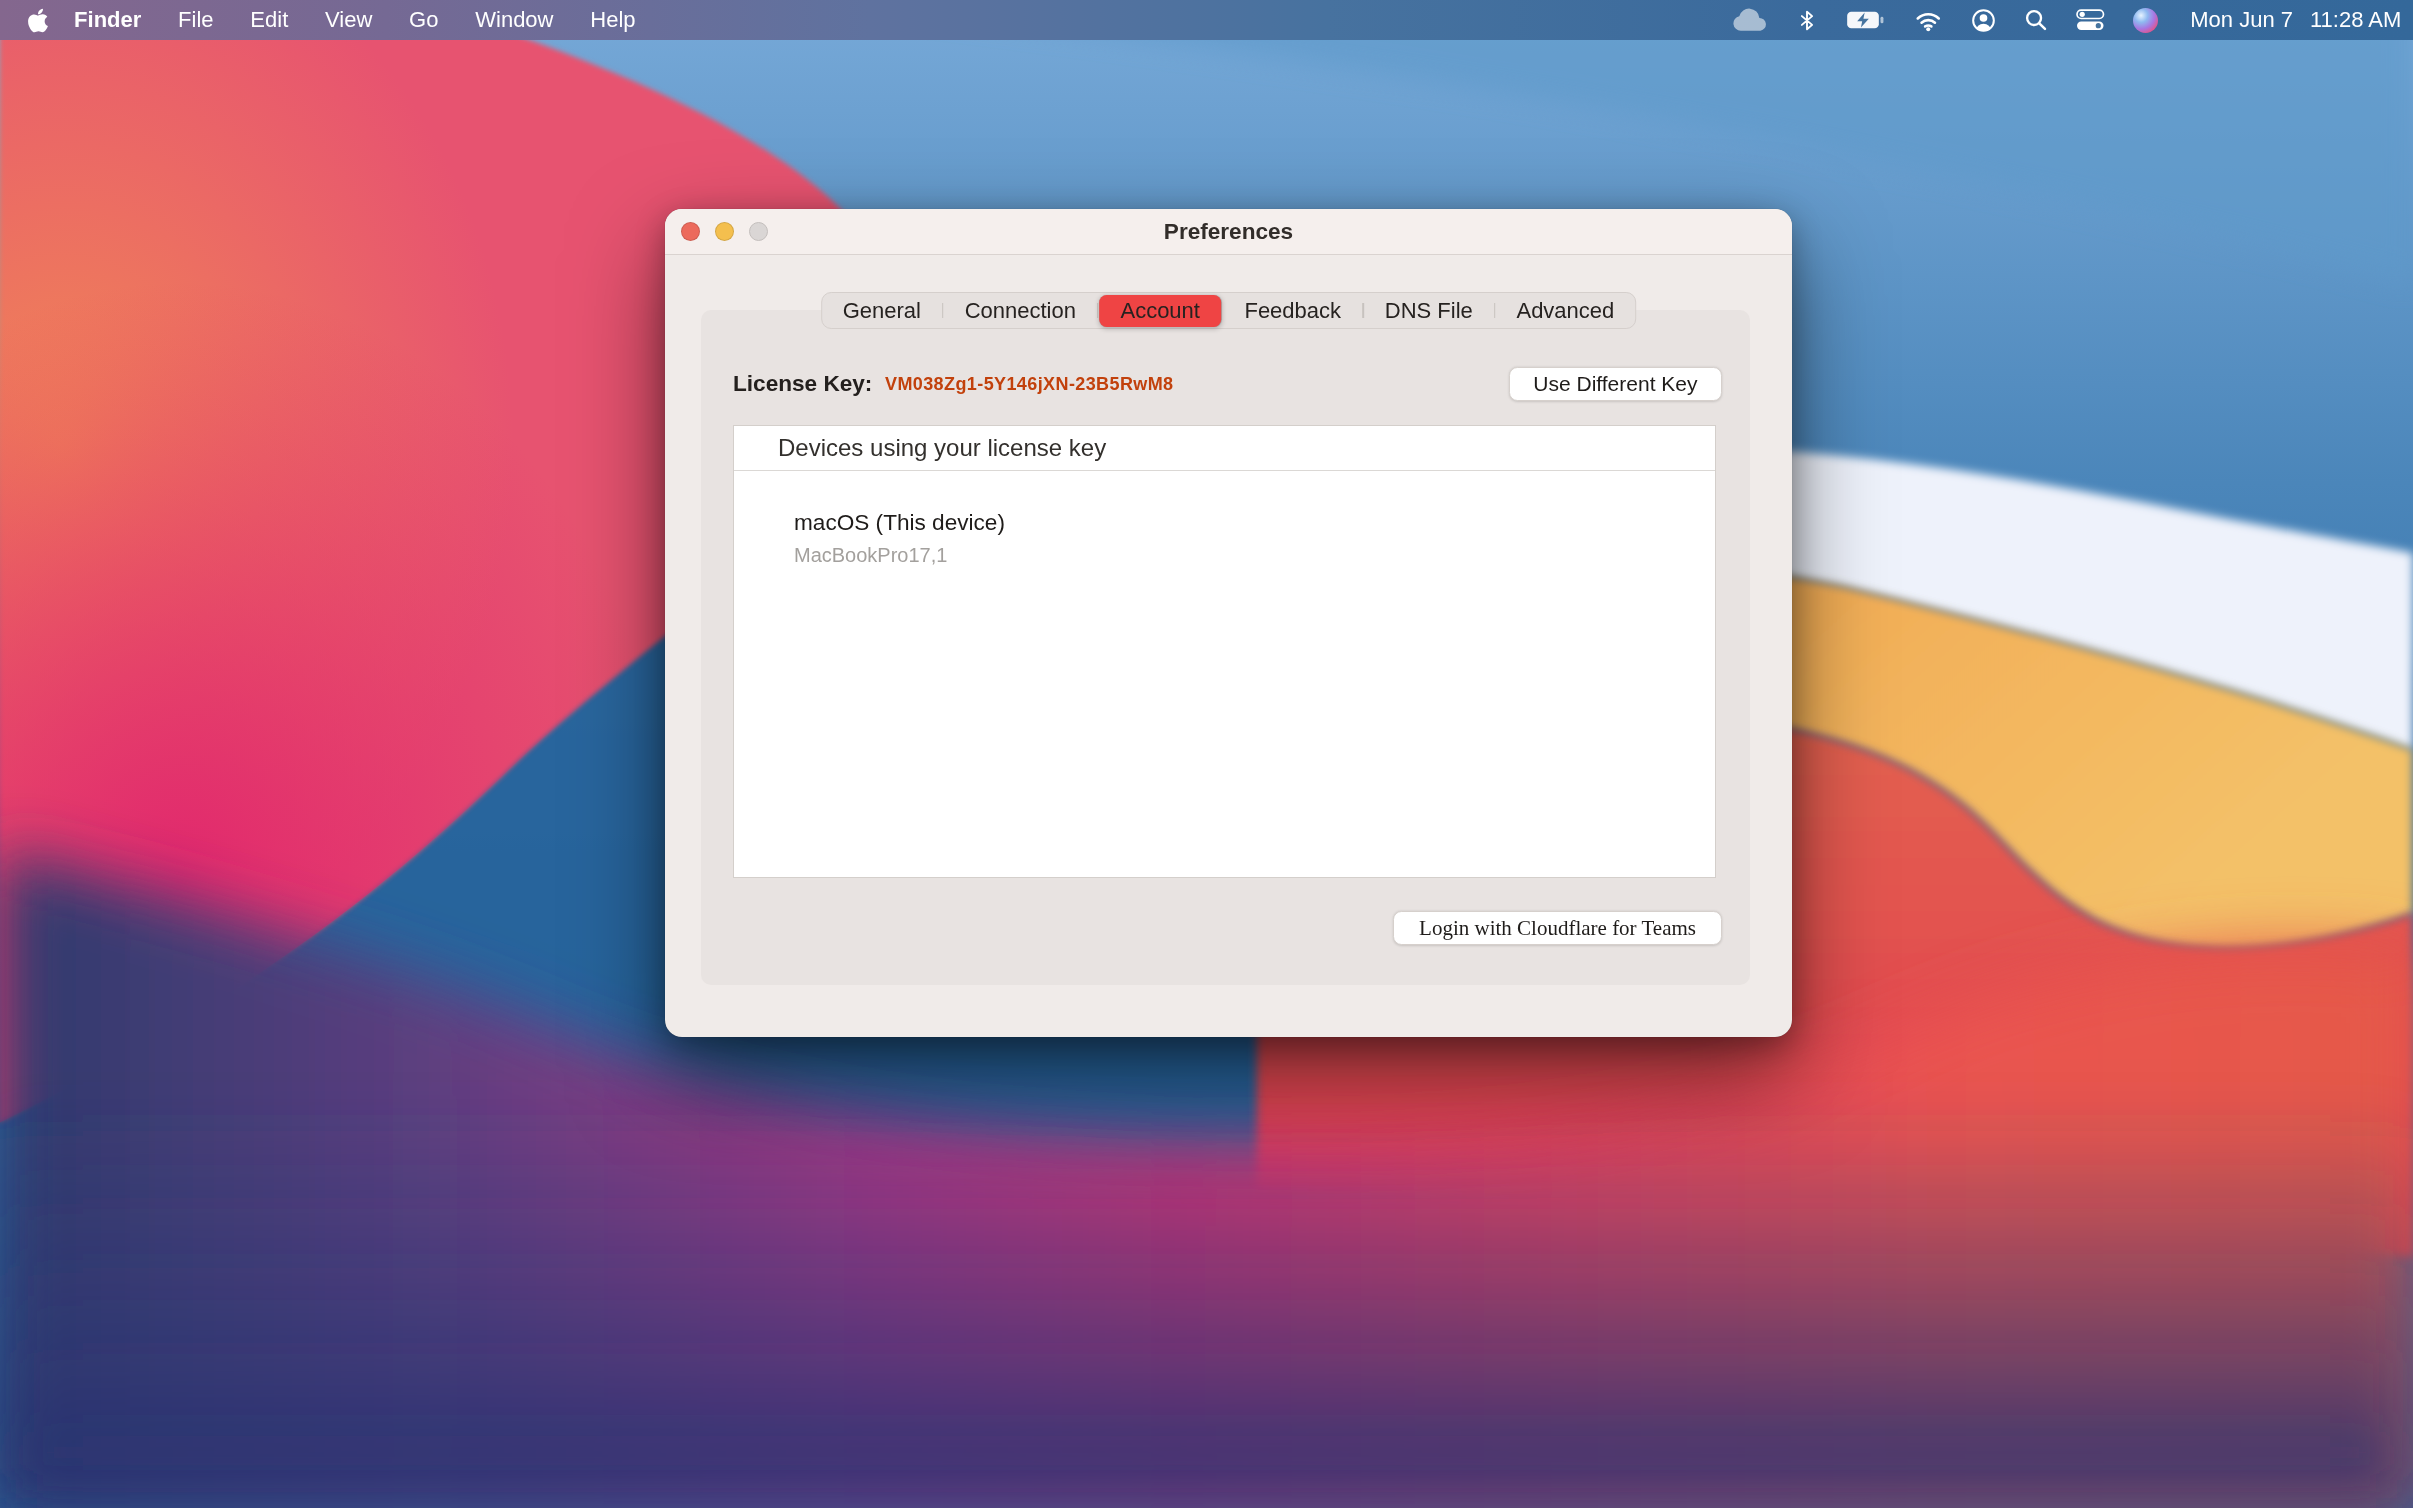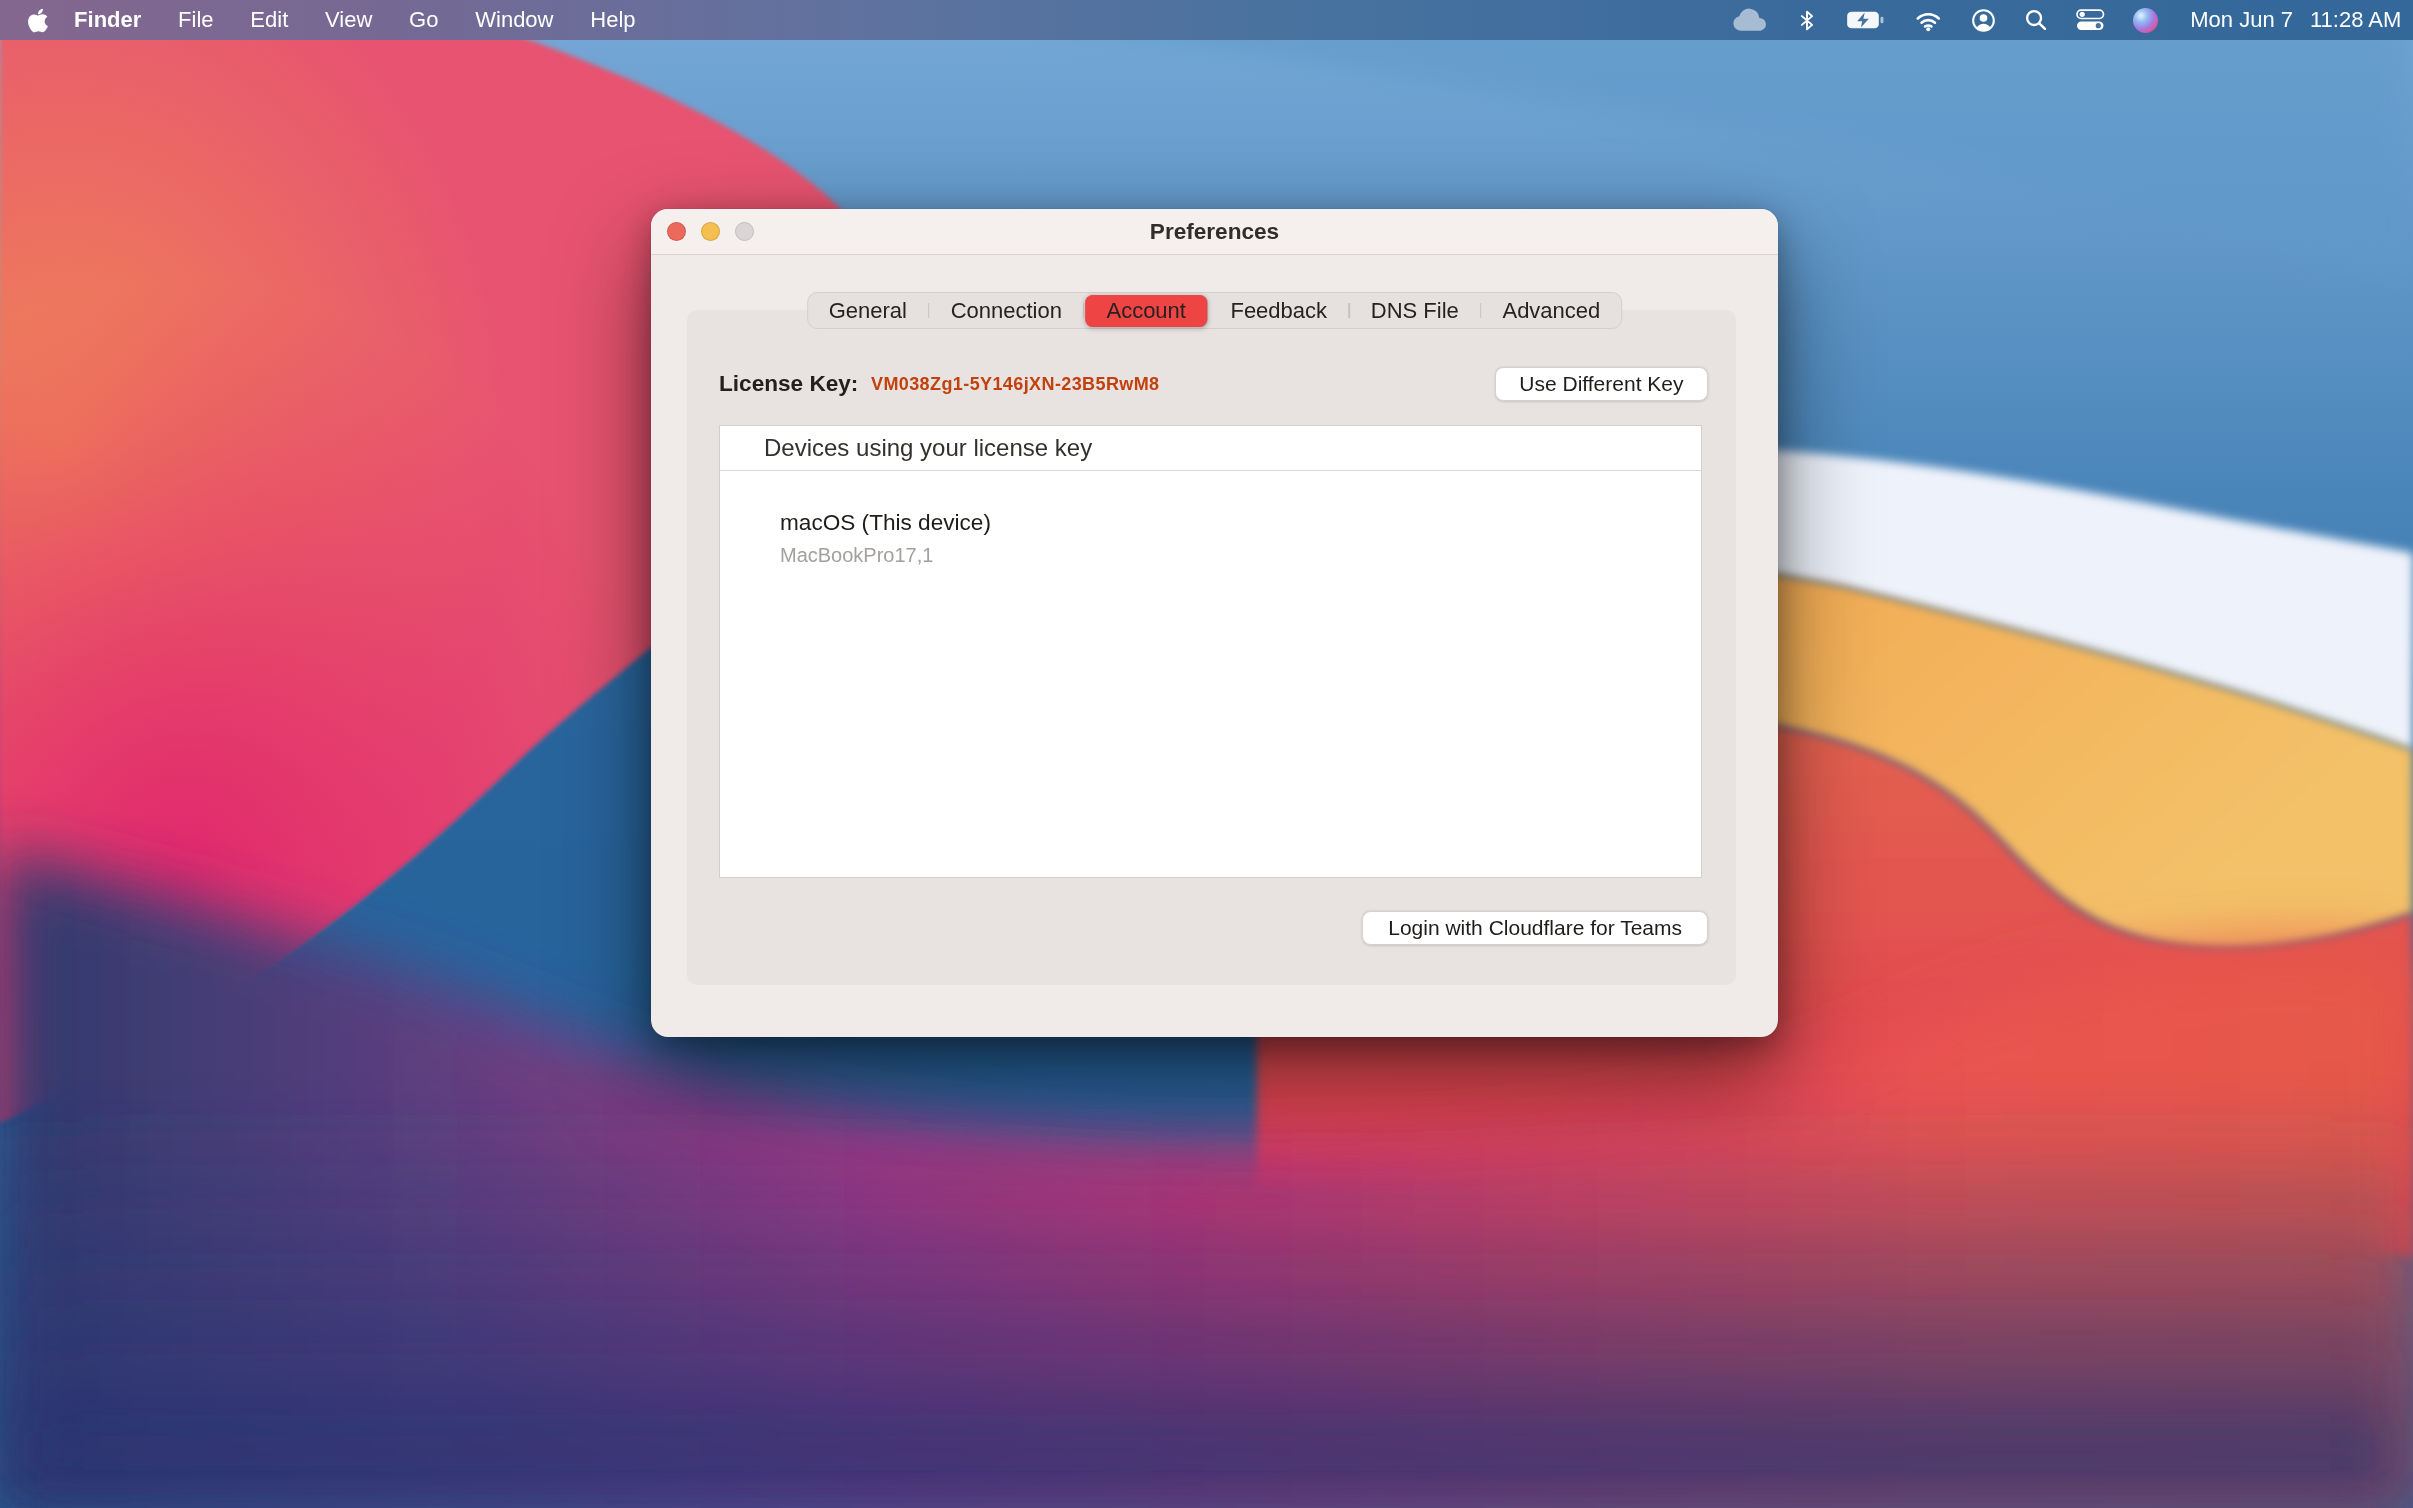--- a/index.html
+++ b/index.html
@@ -21,21 +21,21 @@
   .mb-item{padding:0 18.4px;line-height:40px;white-space:nowrap;}
   .mb-app{font-weight:bold;text-align:center;}
   .apple{display:flex;align-items:center;padding:0 6.7px 0 5px;}
   .mb-right{margin-left:auto;display:flex;align-items:center;gap:28.5px;}
   .st-icon{display:flex;align-items:center;}
   .siri-orb{width:25px;height:25px;border-radius:50%;
     background:radial-gradient(circle at 32% 30%,#e6f3ff 0%,#8fb9f0 28%,#a876e2 55%,#e0558c 78%,#41589c 100%);}
   .clock{display:flex;gap:17px;white-space:nowrap;padding-left:3.4px;}
   
   #window{
-    position:absolute;left:651px;top:209px;width:1127px;height:828px;z-index:20;
+    position:absolute;left:665px;top:209px;width:1127px;height:828px;z-index:20;
     background:#f0ebe9;border-radius:17px;
     box-shadow:0 39px 92px rgba(0,0,0,.50),0 8.4px 30px rgba(0,0,0,.30),0 0 0.8px rgba(0,0,0,.4);
   }
   .titlebar{position:relative;height:45px;background:#f5efed;border-bottom:0.8px solid #dad3d0;
     border-radius:17px 17px 0 0;}
   .lights{position:absolute;left:16px;top:13.4px;display:flex;gap:15px;}
   .light{width:19px;height:19px;border-radius:50%;box-sizing:border-box;}
   .light.red{background:#ec6a5c;border:0.8px solid rgba(0,0,0,.13);}
   .light.yellow{background:#f4bf4e;border:0.8px solid rgba(0,0,0,.13);}
   .light.gray{background:#dad6d5;border:0.8px solid #c4bfbd;}
@@ -61,21 +61,21 @@
   .btn-key{margin-left:auto;padding:0 23.5px;}
   
   .devices-box{position:absolute;left:68px;top:216px;width:983px;height:453px;z-index:2;
     background:#ffffff;border:0.8px solid #d4cfcb;box-sizing:border-box;}
   .box-header{height:44px;display:flex;align-items:center;padding-left:44px;
     border-bottom:0.8px solid #dbd8d5;font-size:24px;color:#33302d;}
   .device-row{padding:39px 0 0 60px;}
   .dev-name{font-size:22.6px;color:#1f1c1a;}
   .dev-model{font-size:20px;color:#a3a09d;margin-top:8.4px;}
   
-  .login-row{position:absolute;right:70px;top:702px;z-index:2;}
+  .login-row{position:absolute;right:70px;top:702px;z-index:2;font-family:Liberation Serif, serif;}
   .btn-login{padding:0 25px;}
   svg{display:block;}
 </style>
 </head>
 <body>
 
 <svg id="wallpaper" width="2413" height="1508" viewBox="0 0 2880 1800" preserveAspectRatio="none">
   <defs>
     <linearGradient id="sky" x1="0" y1="0" x2="0" y2="1">
       <stop offset="0" stop-color="#77a9d8"></stop>

